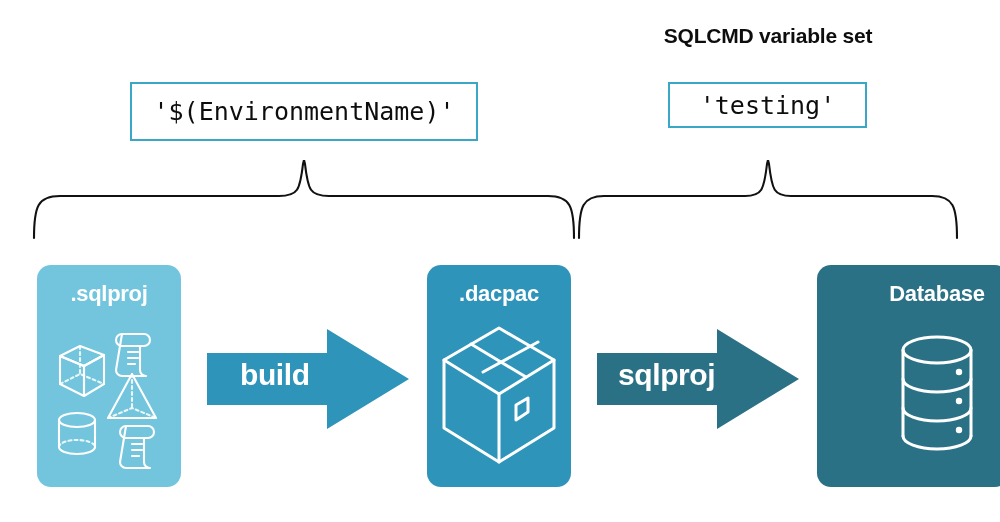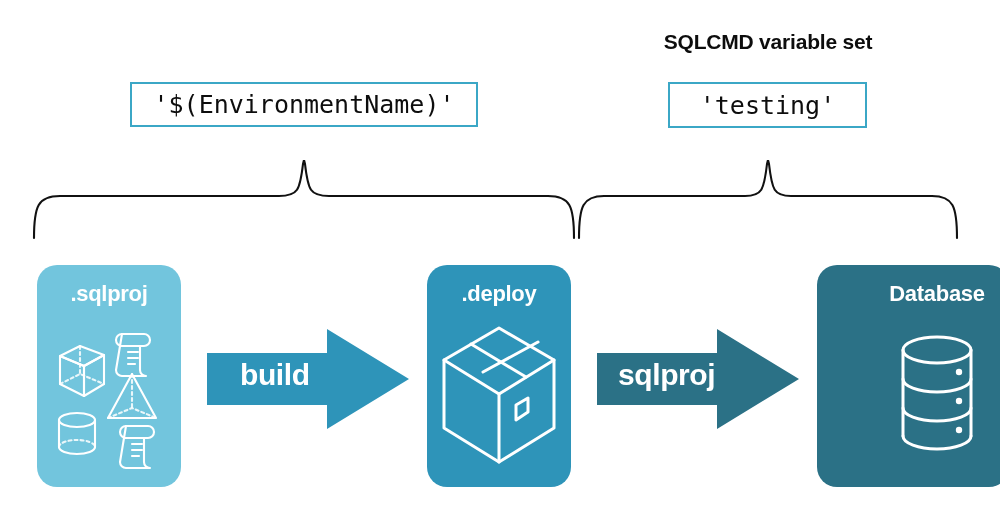--- a/index.html
+++ b/index.html
@@ -26,59 +26,59 @@
     font-family: "Liberation Sans", sans-serif;
     font-weight: bold;
     font-size: 21px;
     color: #0d0d0d;
     letter-spacing: -0.2px;
     white-space: nowrap;
     text-align: center;
     transform: translateX(-50%);
   }
   #heading-left  { left: 304px; top: 30px; }
-  #heading-right { left: 768px; top: 30px; }
+  #heading-right { left: 768px; top: 24px; }
 
   
   .code-box {
     position: absolute;
     box-sizing: border-box;
     background: #ffffff;
     border: 2px solid #3ba7c6;
     display: flex;
     align-items: center;
     justify-content: center;
     font-family: "DejaVu Sans Mono", "Liberation Mono", monospace;
     font-size: 25px;
     color: #0d0d0d;
     letter-spacing: 0px;
     white-space: nowrap;
   }
   #code-box-left {
-    left: 130px; top: 82px; width: 348px; height: 45px;
+    left: 130px; top: 82px; width: 348px; height: 59px;
   }
   #code-box-right {
     left: 668px; top: 82px; width: 199px; height: 46px;
   }
 
   
   .brace-svg {
     position: absolute;
     top: 160px;
   }
   #brace-left  { left: 24px;  }
   #brace-right { left: 570px; }
 
   
   .stage {
     position: absolute;
     top: 265px;
     width: 144px;
     height: 222px;
-    border-radius: 20px;
+    border-radius: 14px;
     display: flex;
     flex-direction: column;
     align-items: center;
   }
   .stage-label {
     margin-top: 16px;
     font-family: "Liberation Sans", sans-serif;
     font-weight: bold;
     font-size: 22px;
     color: #ffffff;
@@ -202,21 +202,21 @@
       </svg>
     </div>
   </div>
 
   <svg class="arrow" id="arrow-build" width="202" height="100" viewBox="0 0 202 100">
     <path d="M0 24 L120 24 L120 0 L202 50 L120 100 L120 76 L0 76 Z" fill="#2e94b9"></path>
   </svg>
   <div class="arrow-label" id="arrow-build-label">build</div>
 
   <div class="stage" id="stage-dacpac">
-    <div class="stage-label">.deploy</div>
+    <div class="stage-label">.dacpac</div>
     <div class="stage-art">
       <svg width="122" height="150" viewBox="0 0 122 150">
         <g fill="none" stroke="#ffffff" stroke-width="3" stroke-linejoin="round" stroke-linecap="round">
 
           <path d="M61 6 L116 38 L116 106 L61 140 L6 106 L6 38 Z"></path>
 
           <path d="M6 38 L61 72 L61 140"></path>
 
           <path d="M61 72 L116 38"></path>
 

